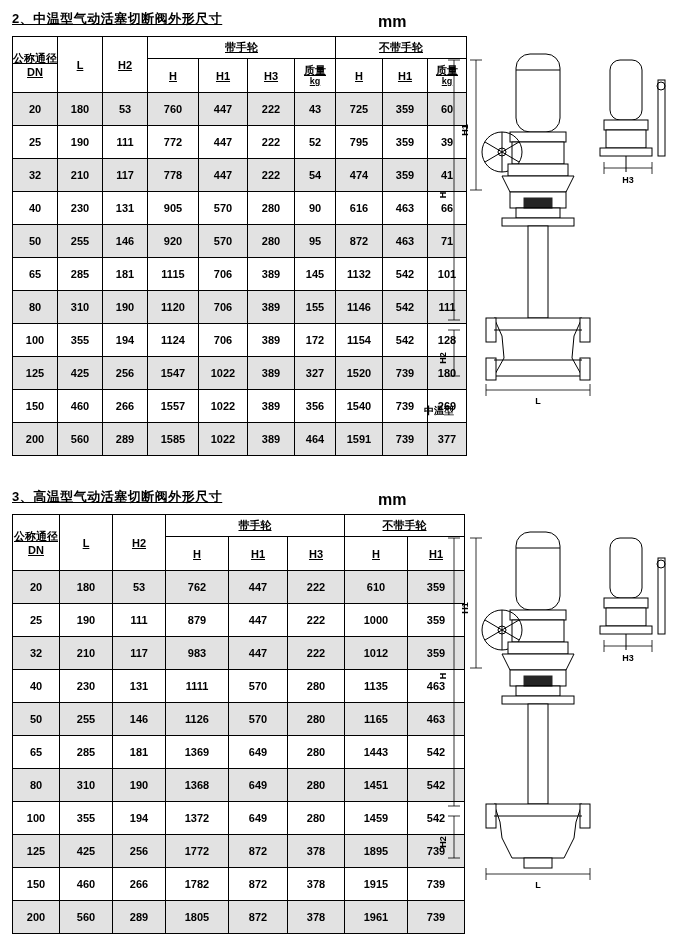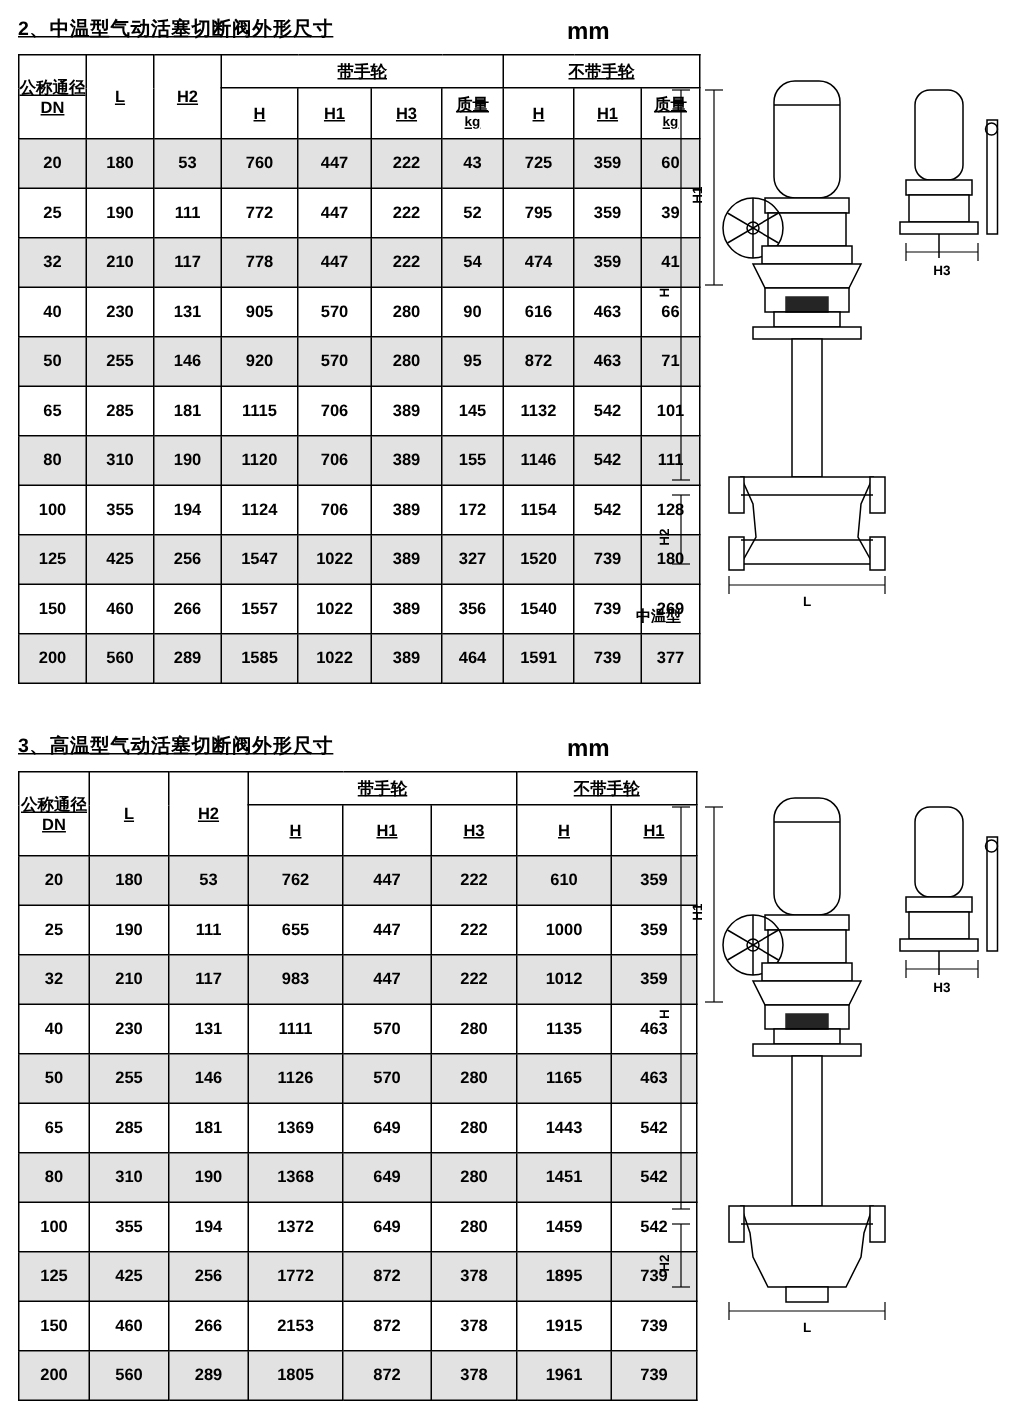--- a/index.html
+++ b/index.html
@@ -377,21 +377,21 @@
         <td class="c3">762</td>
         <td class="c4">447</td>
         <td class="c5">222</td>
         <td class="c6">610</td>
         <td class="c7">359</td>
       </tr>
       <tr>
         <td class="c0">25</td>
         <td class="c1">190</td>
         <td class="c2">111</td>
-        <td class="c3">655</td>
+        <td class="c3">879</td>
         <td class="c4">447</td>
         <td class="c5">222</td>
         <td class="c6">1000</td>
         <td class="c7">359</td>
       </tr>
       <tr class="shade">
         <td class="c0">32</td>
         <td class="c1">210</td>
         <td class="c2">117</td>
         <td class="c3">983</td>
@@ -457,21 +457,21 @@
         <td class="c3">1772</td>
         <td class="c4">872</td>
         <td class="c5">378</td>
         <td class="c6">1895</td>
         <td class="c7">739</td>
       </tr>
       <tr>
         <td class="c0">150</td>
         <td class="c1">460</td>
         <td class="c2">266</td>
-        <td class="c3">2153</td>
+        <td class="c3">1782</td>
         <td class="c4">872</td>
         <td class="c5">378</td>
         <td class="c6">1915</td>
         <td class="c7">739</td>
       </tr>
       <tr class="shade">
         <td class="c0">200</td>
         <td class="c1">560</td>
         <td class="c2">289</td>
         <td class="c3">1805</td>

